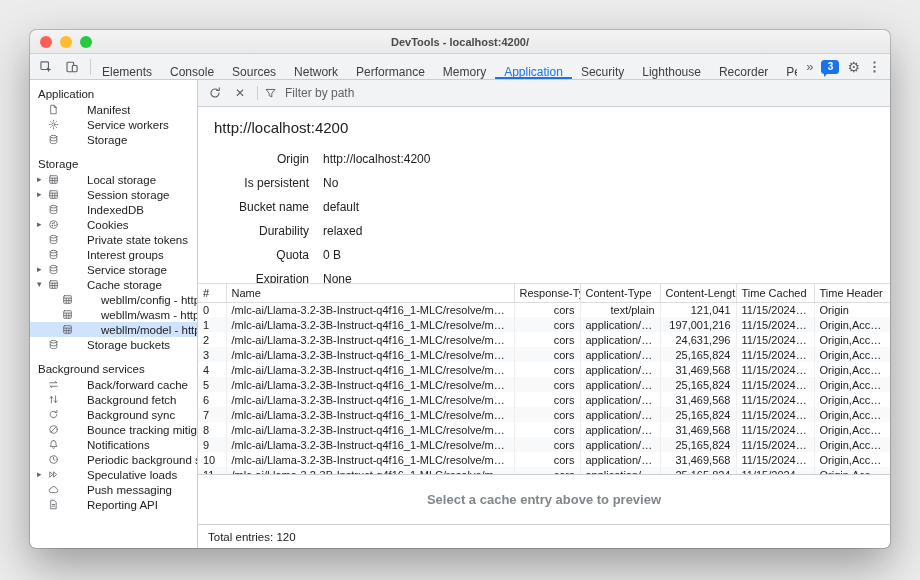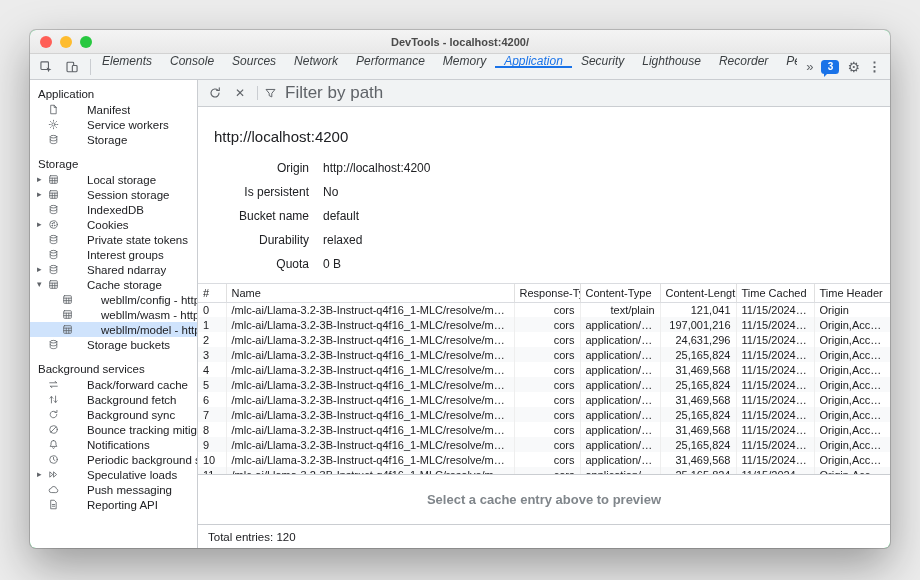--- a/index.html
+++ b/index.html
@@ -25,21 +25,21 @@
   .traffic{display:flex;gap:8px;margin-left:10px;z-index:2;}
   .light{width:12px;height:12px;border-radius:50%;}
   .light.red{background:var(--t-red);} .light.yellow{background:var(--t-yellow);} .light.green{background:var(--t-green);}
   .title-text{position:absolute;left:0;right:0;text-align:center;font-size:11px;font-weight:700;color:#4a4a4a;}
   
   .tabbar{height:26px;flex:0 0 auto;background:#f1f3f4;border-bottom:1px solid #cacdd1;
     display:flex;align-items:stretch;font-size:12px;color:#3c4043;}
   .tb-icons{display:flex;align-items:center;padding:0 4px;gap:2px;flex:0 0 auto;}
   .tb-btn{width:24px;height:20px;display:flex;align-items:center;justify-content:center;color:#5f6368;border-radius:3px;}
   .tb-sep{width:1px;height:16px;background:#cacdd1;margin:auto 2px;flex:0 0 auto;}
-  .tabs{display:flex;align-items:flex-start;flex:1;overflow:hidden;font-style:italic;}
+  .tabs{display:flex;align-items:flex-end;flex:1;overflow:hidden;}
   .tab{display:flex;align-items:center;gap:4px;padding:0 9px;white-space:nowrap;}
   .tab.active{color:var(--accent);box-shadow:inset 0 -2px 0 var(--accent);}
   .tb-right{display:flex;align-items:center;gap:8px;padding:0 9px;flex:0 0 auto;}
   .more-chevron{color:#5f6368;font-size:13px;}
   .issues-badge{min-width:18px;height:14px;background:var(--accent);border-radius:3.5px;color:#fff;
     font-size:10px;font-weight:700;display:flex;align-items:center;justify-content:center;position:relative;padding:0 4px;}
   .issues-badge::after{content:"";position:absolute;left:3px;bottom:-3px;width:0;height:0;
     border:3px solid transparent;border-top-color:var(--accent);border-left-color:var(--accent);}
   .gear-glyph{font-size:14px;color:#5f6368;line-height:1;}
   .kebab-glyph{font-size:13px;color:#5f6368;font-weight:700;line-height:1;}
@@ -58,23 +58,23 @@
   .side-icon svg{width:11px;height:11px;}
   .side-label{overflow:hidden;white-space:nowrap;padding-left:24px;}
   
   .main{flex:1;min-width:0;display:flex;flex-direction:column;background:#fff;}
   .toolbar{height:27px;flex:0 0 auto;background:#f1f3f4;border-bottom:1px solid #cacdd1;
     display:flex;align-items:center;padding:0 6px;gap:3px;color:#5f6368;}
   .tool-btn{width:22px;height:20px;display:flex;align-items:center;justify-content:center;border-radius:3px;}
   .tool-x{font-size:12px;color:#5f6368;}
   .tool-sep{width:1px;height:14px;background:#cacdd1;margin:0 3px;}
   .filter-wrap{display:flex;align-items:center;gap:6px;flex:1;}
-  .filter-input{border:none;outline:none;background:transparent;flex:1;font-size:17px;color:#202124;font-family:inherit;}
+  .filter-input{border:none;outline:none;background:transparent;flex:1;font-size:12px;color:#202124;font-family:inherit;}
   .filter-input::placeholder{color:#5f6368;}
-  .cache-info{height:176px;flex:0 0 auto;overflow:hidden;padding:18px 16px 0;}
+  .cache-info{height:176px;flex:0 0 auto;overflow:hidden;padding:9px 16px 0;}
   .cache-title{font-size:15px;font-weight:400;color:#202124;margin:3px 0 11px;}
   .detail-row{display:flex;align-items:center;height:24px;font-size:12px;}
   .detail-label{width:95px;flex:0 0 auto;text-align:right;color:#202124;}
   .detail-value{margin-left:14px;color:#202124;white-space:nowrap;}
   
   .table-wrap{height:192px;flex:0 0 auto;overflow:hidden;border-top:1px solid #dadce0;border-bottom:1px solid #cacdd1;}
   table{width:100%;border-collapse:collapse;table-layout:fixed;font-size:11px;}
   th{font-weight:400;text-align:left;color:#202124;height:18px;padding:0 5px;background:#fff;
      border-right:1px solid #e0e0e0;border-bottom:1px solid #dadce0;overflow:hidden;white-space:nowrap;}
   th:last-child,td:last-child{border-right:none;}
@@ -268,21 +268,21 @@
           </div>
           <div class="side-item">
             <span class="arrow">▸</span>
             <span class="side-icon">
               <svg viewBox="0 0 16 16" width="11" height="11" fill="none" stroke="currentColor" stroke-width="1.2" stroke-linecap="round" stroke-linejoin="round">
                 <ellipse cx="8" cy="3.9" rx="4.8" ry="1.9"></ellipse>
                 <path d="M3.2 3.9v8.2c0 1 2.1 1.9 4.8 1.9s4.8-.9 4.8-1.9V3.9"></path>
                 <path d="M3.2 8c0 1 2.1 1.9 4.8 1.9s4.8-.9 4.8-1.9"></path>
               </svg>
             </span>
-            <span class="side-label">Shared ndarray</span>
+            <span class="side-label">Service storage</span>
           </div>
           <div class="side-item">
             <span class="arrow">▾</span>
             <span class="side-icon">
               <svg viewBox="0 0 16 16" width="11" height="11" fill="none" stroke="currentColor" stroke-width="1.2" stroke-linecap="round" stroke-linejoin="round">
                 <rect x="2.5" y="2.5" width="11" height="11" rx="1"></rect>
                 <path d="M2.5 6h11M2.5 9.7h11M6.2 6v7.5M9.9 6v7.5"></path>
               </svg>
             </span>
             <span class="side-label">Cache storage</span>

